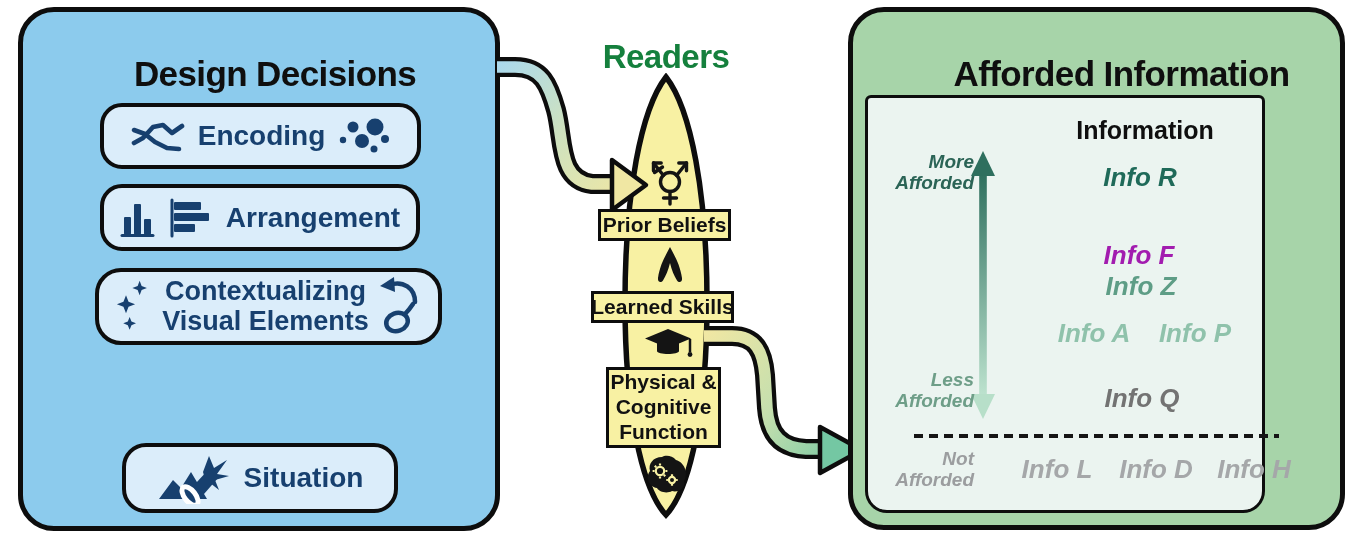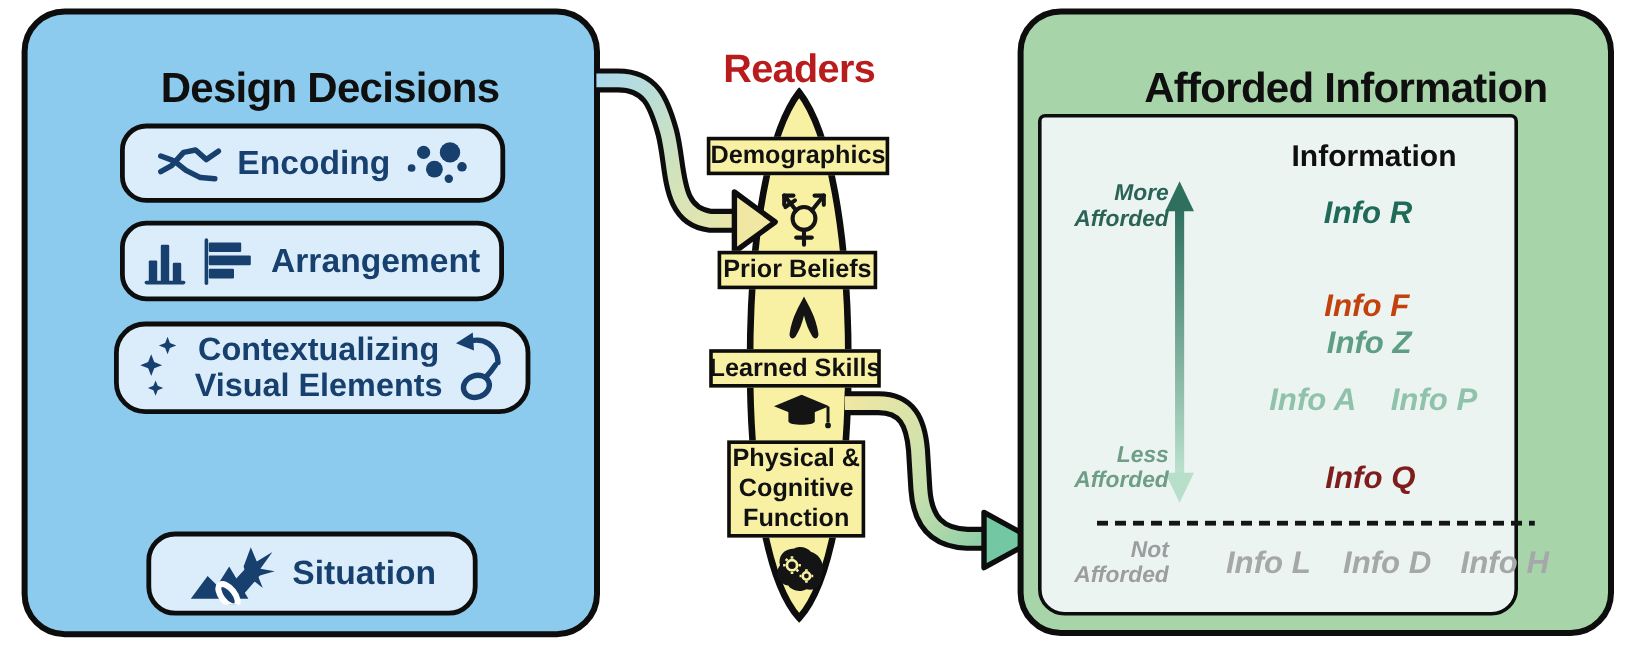--- a/index.html
+++ b/index.html
@@ -21,21 +21,21 @@
   .dbox .lbl{font-size:28px;font-weight:bold;white-space:nowrap;}
   .box-encoding{left:77px;top:91px;width:321px;height:66px;}
   .box-arrangement{left:77px;top:172px;width:320px;height:67px;}
   .box-contextualizing{left:72px;top:256px;width:347px;height:77px;gap:6px;border-radius:26px;}
   .ctx-lines{font-size:27px;font-weight:bold;line-height:1.08;text-align:center;white-space:nowrap;}
   .box-data{left:107px;top:346px;width:262px;height:70px;border-radius:24px;}
   .box-situation{left:99px;top:431px;width:276px;height:70px;border-radius:24px;}
 
   
   .readers-title{position:absolute;left:666px;top:38px;transform:translateX(-50%);
-                 font-size:33px;font-weight:bold;color:#b91c1c;white-space:nowrap;letter-spacing:-0.5px;}
+                 font-size:33px;font-weight:bold;color:#15803d;white-space:nowrap;letter-spacing:-0.5px;}
   .oval-svg{position:absolute;left:608px;top:73px;}
   .tag{position:absolute;background:#F8F1A3;border:3.5px solid #0d0d0d;color:#111;
        font-weight:bold;display:flex;align-items:center;justify-content:center;
        text-align:center;font-size:21px;line-height:1.18;white-space:nowrap;}
   .tag-demographics{left:589px;top:114px;width:152px;height:32px;}
   .tag-prior{left:598px;top:209px;width:133px;height:32px;}
   .tag-skills{left:591px;top:291px;width:143px;height:32px;}
   .tag-physical{left:606px;top:367px;width:115px;height:81px;white-space:normal;}
   .mid-icon{position:absolute;}
 
@@ -164,21 +164,20 @@
       <path d="M497,67 L515,67 C542,67 549,85 556,110 C564,140 558,180 592,184 L614,184" fill="none" stroke="url(#g1)" stroke-width="11.5"></path>
       <polygon points="612,160 646,185 612,210" fill="#F0E7A3" stroke="#0d0d0d" stroke-width="4.5" stroke-linejoin="round"></polygon>
     </g>
     <g>
       <path d="M704,336 L732,336 C756,336 763,352 765,375 L767,408 C769,436 782,448 806,449 L822,449" fill="none" stroke="#0d0d0d" stroke-width="20"></path>
       <path d="M704,336 L732,336 C756,336 763,352 765,375 L767,408 C769,436 782,448 806,449 L822,449" fill="none" stroke="url(#g2)" stroke-width="11.5"></path>
       <polygon points="820,427 862,450 820,473" fill="#74C7A3" stroke="#0d0d0d" stroke-width="4.5" stroke-linejoin="round"></polygon>
     </g>
   </svg>
 
-  <div class="tag tag-demographics">Demographics</div>
   <svg class="mid-icon" style="left:646px;top:151px" width="48" height="56" viewBox="0 0 48 56">
     <g fill="none" stroke="#141414" stroke-width="3.4" stroke-linecap="round">
       <circle cx="24" cy="31" r="9.5"></circle>
       <path d="M24,40.5 L24,53"></path>
         <path d="M17.5,47 L30.5,47"></path>
       <path d="M30.5,24.5 L40.5,12"></path>
         <path d="M40.5,12 L32.8,12"></path>
         <path d="M40.5,12 L40.5,19.7"></path>
       <path d="M17.5,24.5 L7.5,12"></path>
         <path d="M7.5,12 L15.2,12"></path>
@@ -242,25 +241,25 @@
       <div class="axis-lbl axis-less" style="color: rgb(110, 158, 136);">
         <div>Less</div>
         <div>Afforded</div>
       </div>
       <div class="axis-lbl axis-not" style="color: rgb(155, 157, 159);">
         <div>Not</div>
         <div>Afforded</div>
       </div>
 
       <span class="info" style="left: 272px; top: 79px; color: rgb(31, 106, 89);">Info R</span>
-      <span class="info" style="left: 271px; top: 157px; color: #c2410c;">Info F</span>
+      <span class="info" style="left: 271px; top: 157px; color: #a21caf;">Info F</span>
       <span class="info" style="left: 273px; top: 188px; color: rgb(94, 157, 134);">Info Z</span>
       <span class="info" style="left: 226px; top: 235px; color: rgb(143, 194, 171);">Info A</span>
       <span class="info" style="left: 327px; top: 235px; color: rgb(143, 194, 171);">Info P</span>
-      <span class="info" style="left: 274px; top: 300px; color: #7f1d1d;">Info Q</span>
+      <span class="info" style="left: 274px; top: 300px; color: #737373;">Info Q</span>
 
       <div class="dash-line"></div>
 
       <span class="info" style="left: 189px; top: 371px; color: rgb(165, 167, 169);">Info L</span>
       <span class="info" style="left: 288px; top: 371px; color: rgb(165, 167, 169);">Info D</span>
       <span class="info" style="left: 386px; top: 371px; color: rgb(165, 167, 169);">Info H</span>
     </div>
   </section>
 
 </div>

